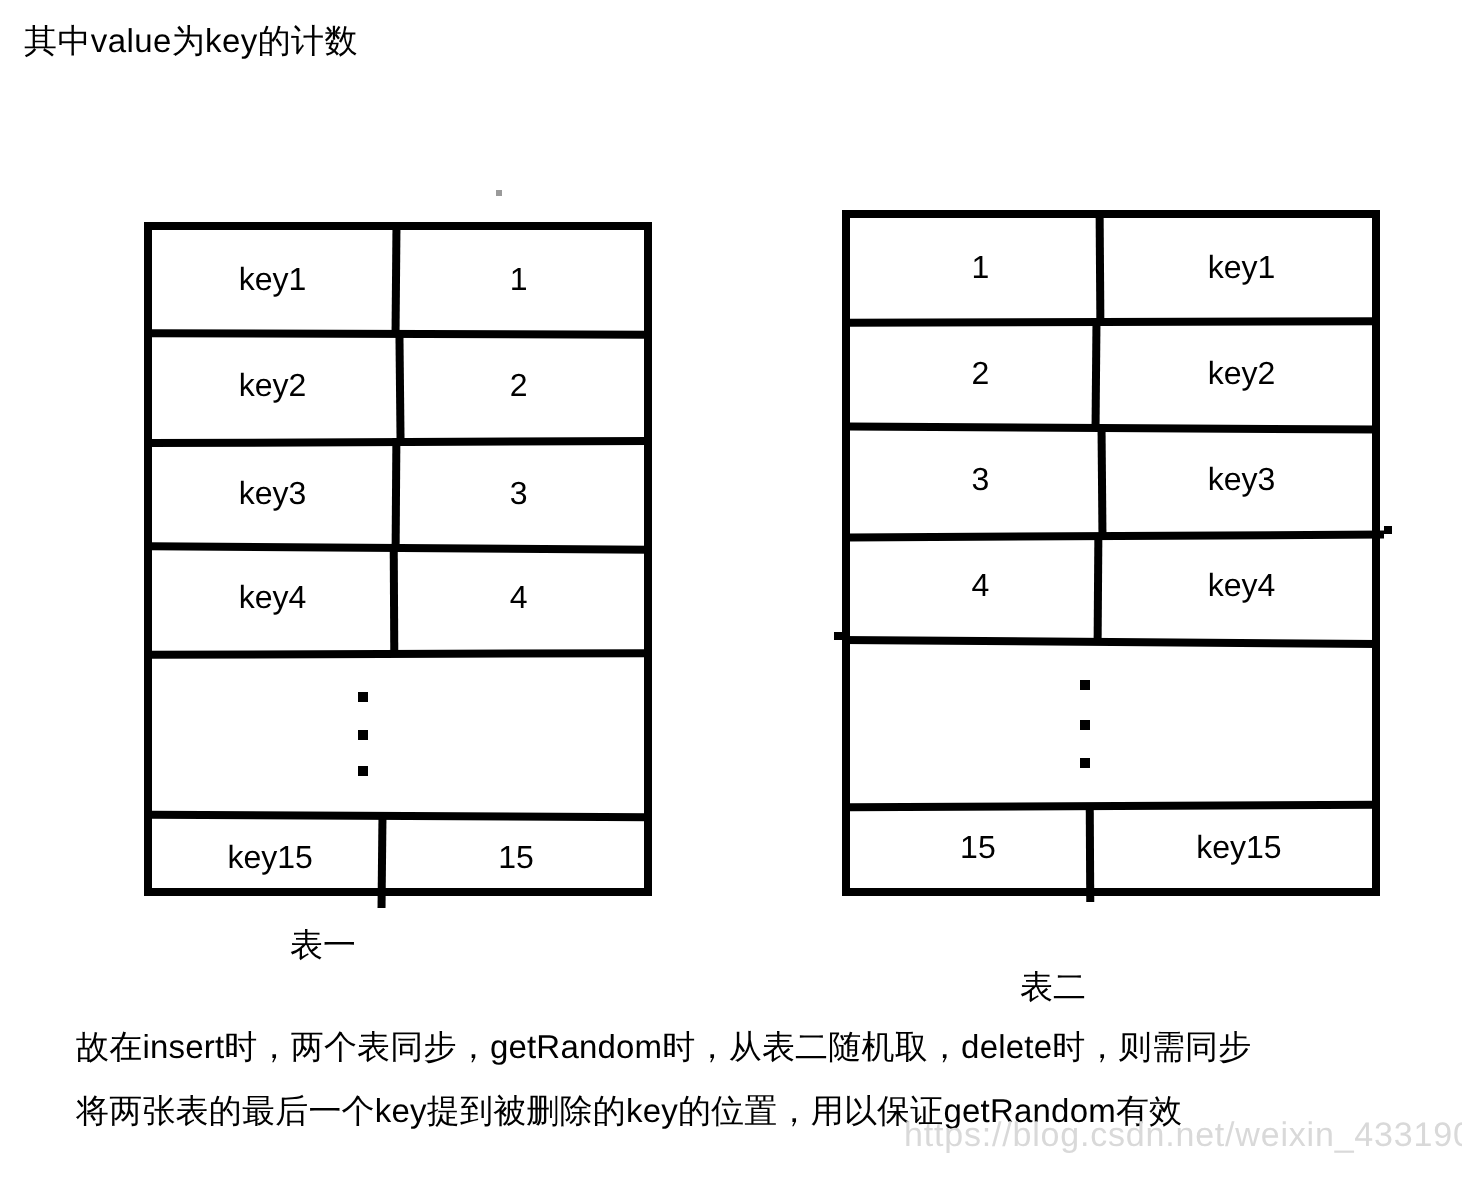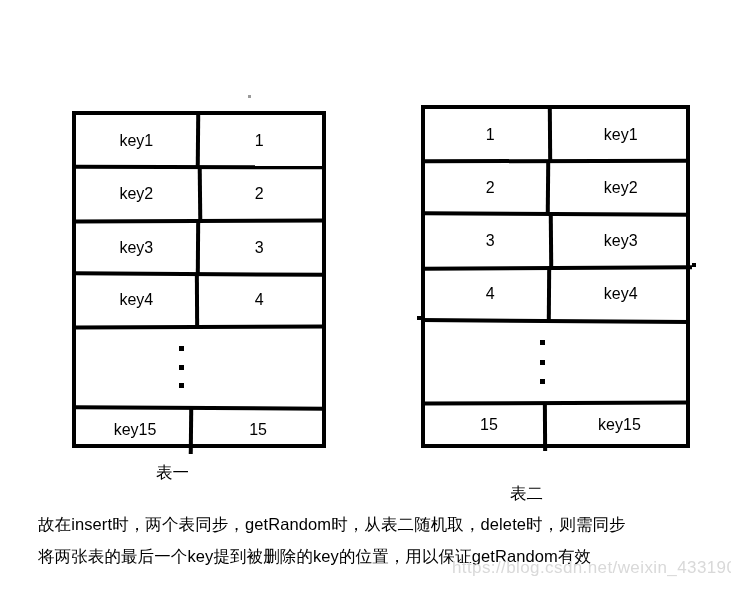--- a/index.html
+++ b/index.html
@@ -112,20 +112,21 @@
     font-family: "Liberation Sans", "DejaVu Sans", sans-serif;
   }
 
   
   .speck { position: absolute; background: #9a9a9a; }
 </style>
 </head>
 <body>
 
 <div class="intro">
+  <div class="intro-line">其中value为key的计数</div>
 </div>
 
 <div class="speck" style="left:248px;top:95px;width:3px;height:3px;"></div>
 
 <div class="hand-table" style="left:72px; top:111px; width:254px; height:337px;">
 
   <div class="hand-row" style="top:0px;   height:52px;">
     <div class="cell" style="flex-basis:48%;">
       <span class="cell-text">key1</span>
     </div>
@@ -184,21 +185,21 @@
   <div class="hline" style="left:-1px; top:210px; width:250px; transform:rotate(-0.2deg);"></div>
   <div class="hline" style="left:-1px; top:291px; width:250px; transform:rotate(0.3deg);"></div>
 
   <div class="vline" style="left:120px; top:-2px;  height:54px; transform:rotate(0.5deg);"></div>
   <div class="vline" style="left:122px; top:52px;  height:54px; transform:rotate(-0.6deg);"></div>
   <div class="vline" style="left:120px; top:104px; height:56px; transform:rotate(0.4deg);"></div>
   <div class="vline" style="left:119px; top:158px; height:54px; transform:rotate(-0.3deg);"></div>
   <div class="vline" style="left:113px; top:293px; height:46px; transform:rotate(0.6deg);"></div>
 </div>
 
-<div class="caption" style="left:156px; top:462px;">表一</div>
+<div class="caption" style="left:145px; top:462px;">表一</div>
 
 <div class="hand-table" style="left:421px; top:105px; width:269px; height:343px;">
 
   <div class="hand-row" style="top:0px;   height:52px;">
     <div class="cell" style="flex-basis:50%;">
       <span class="cell-text">1</span>
     </div>
     <div class="cell">
       <span class="cell-text">key1</span>
     </div>

